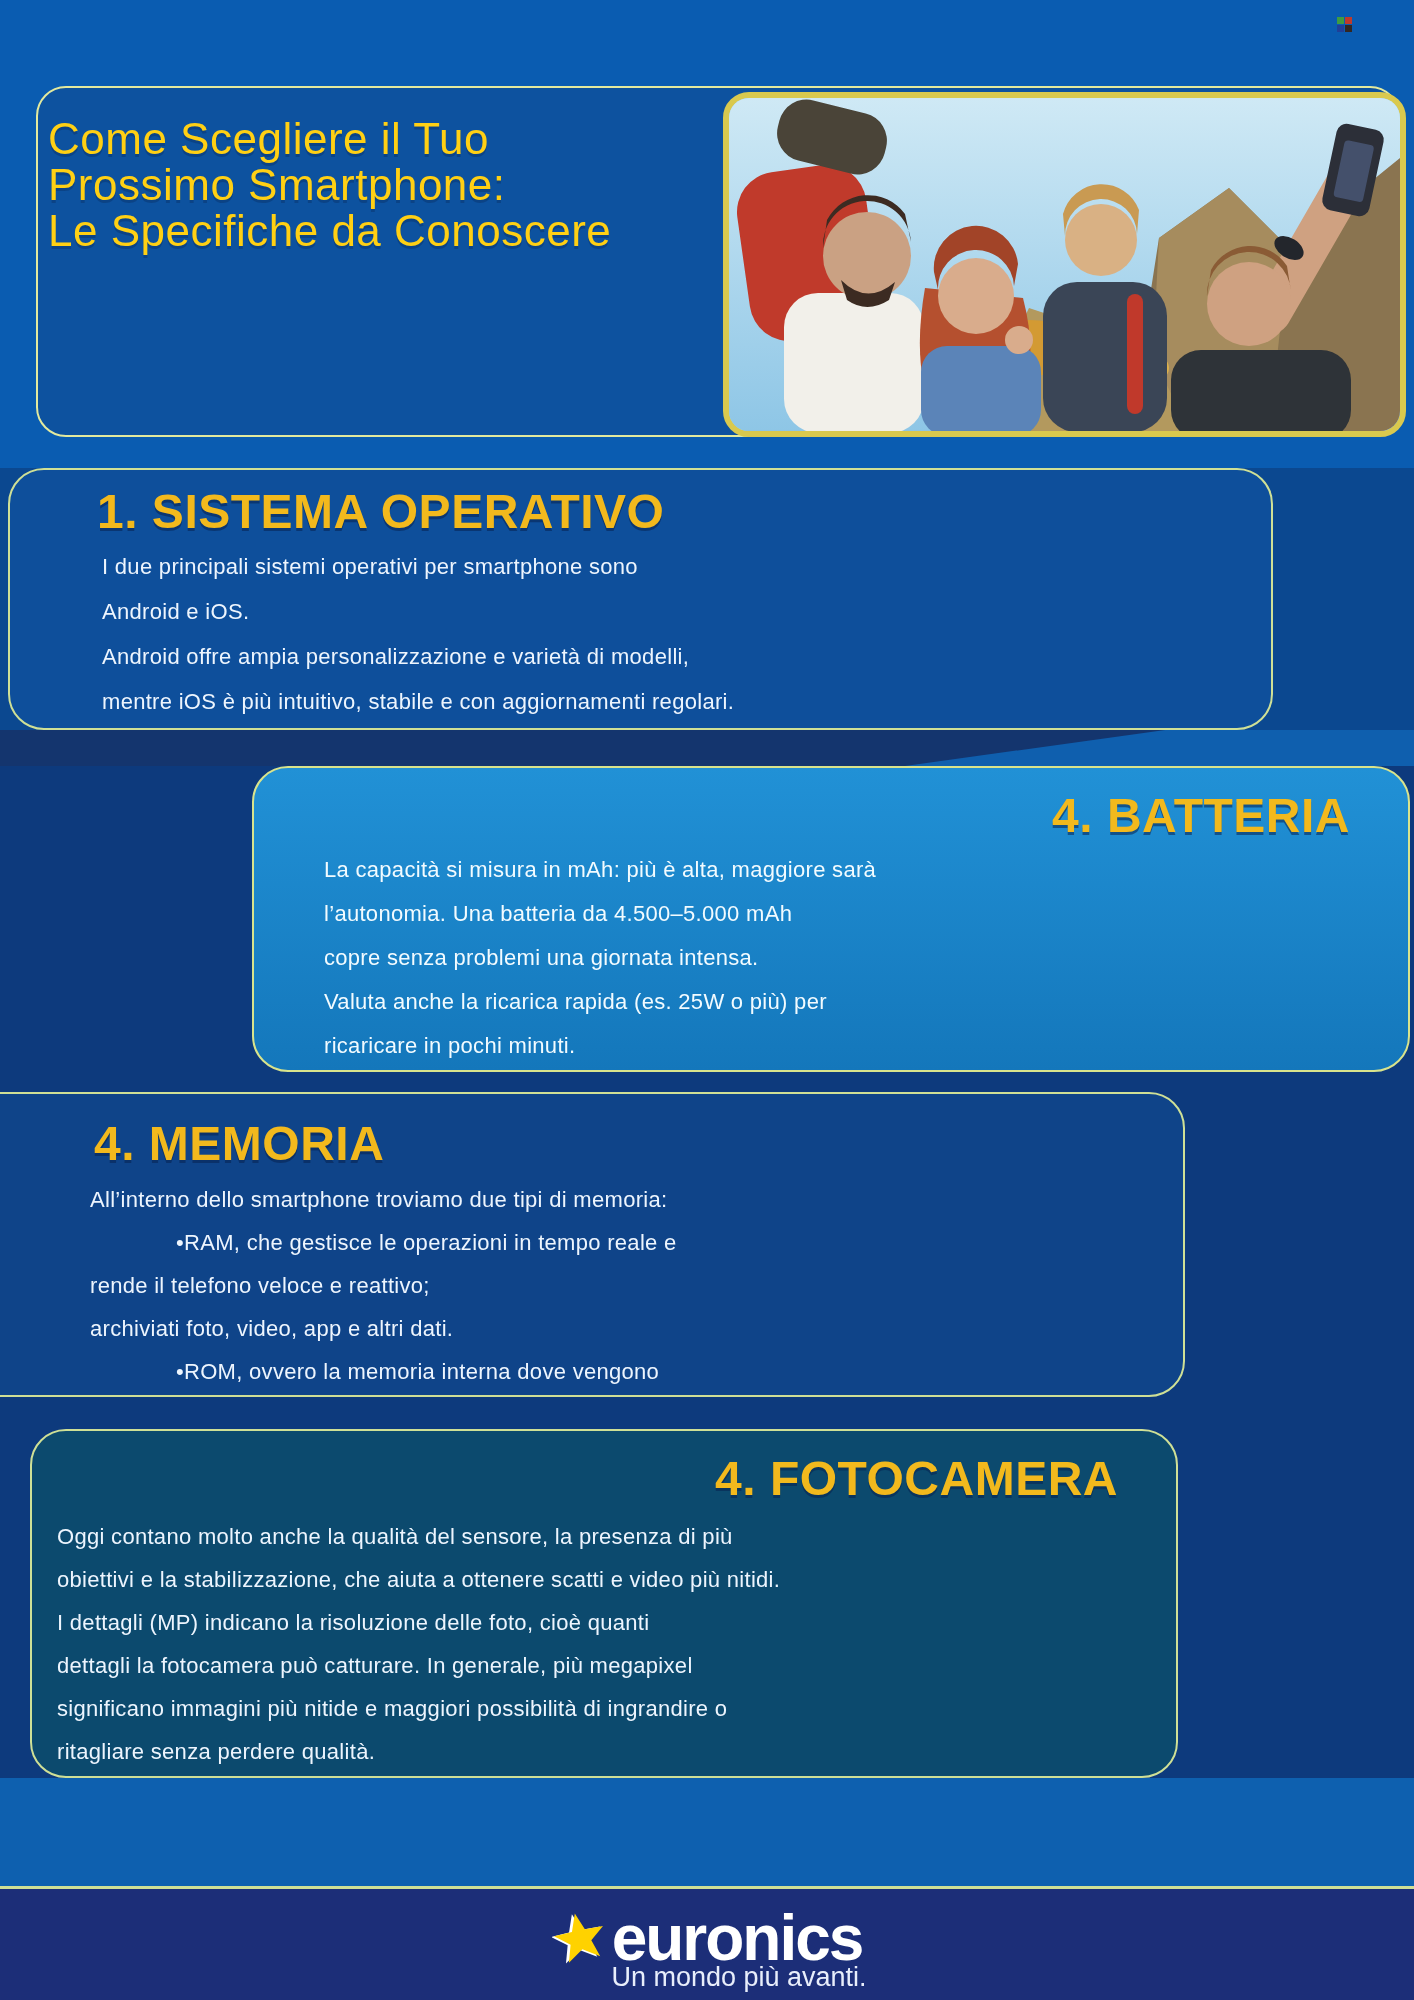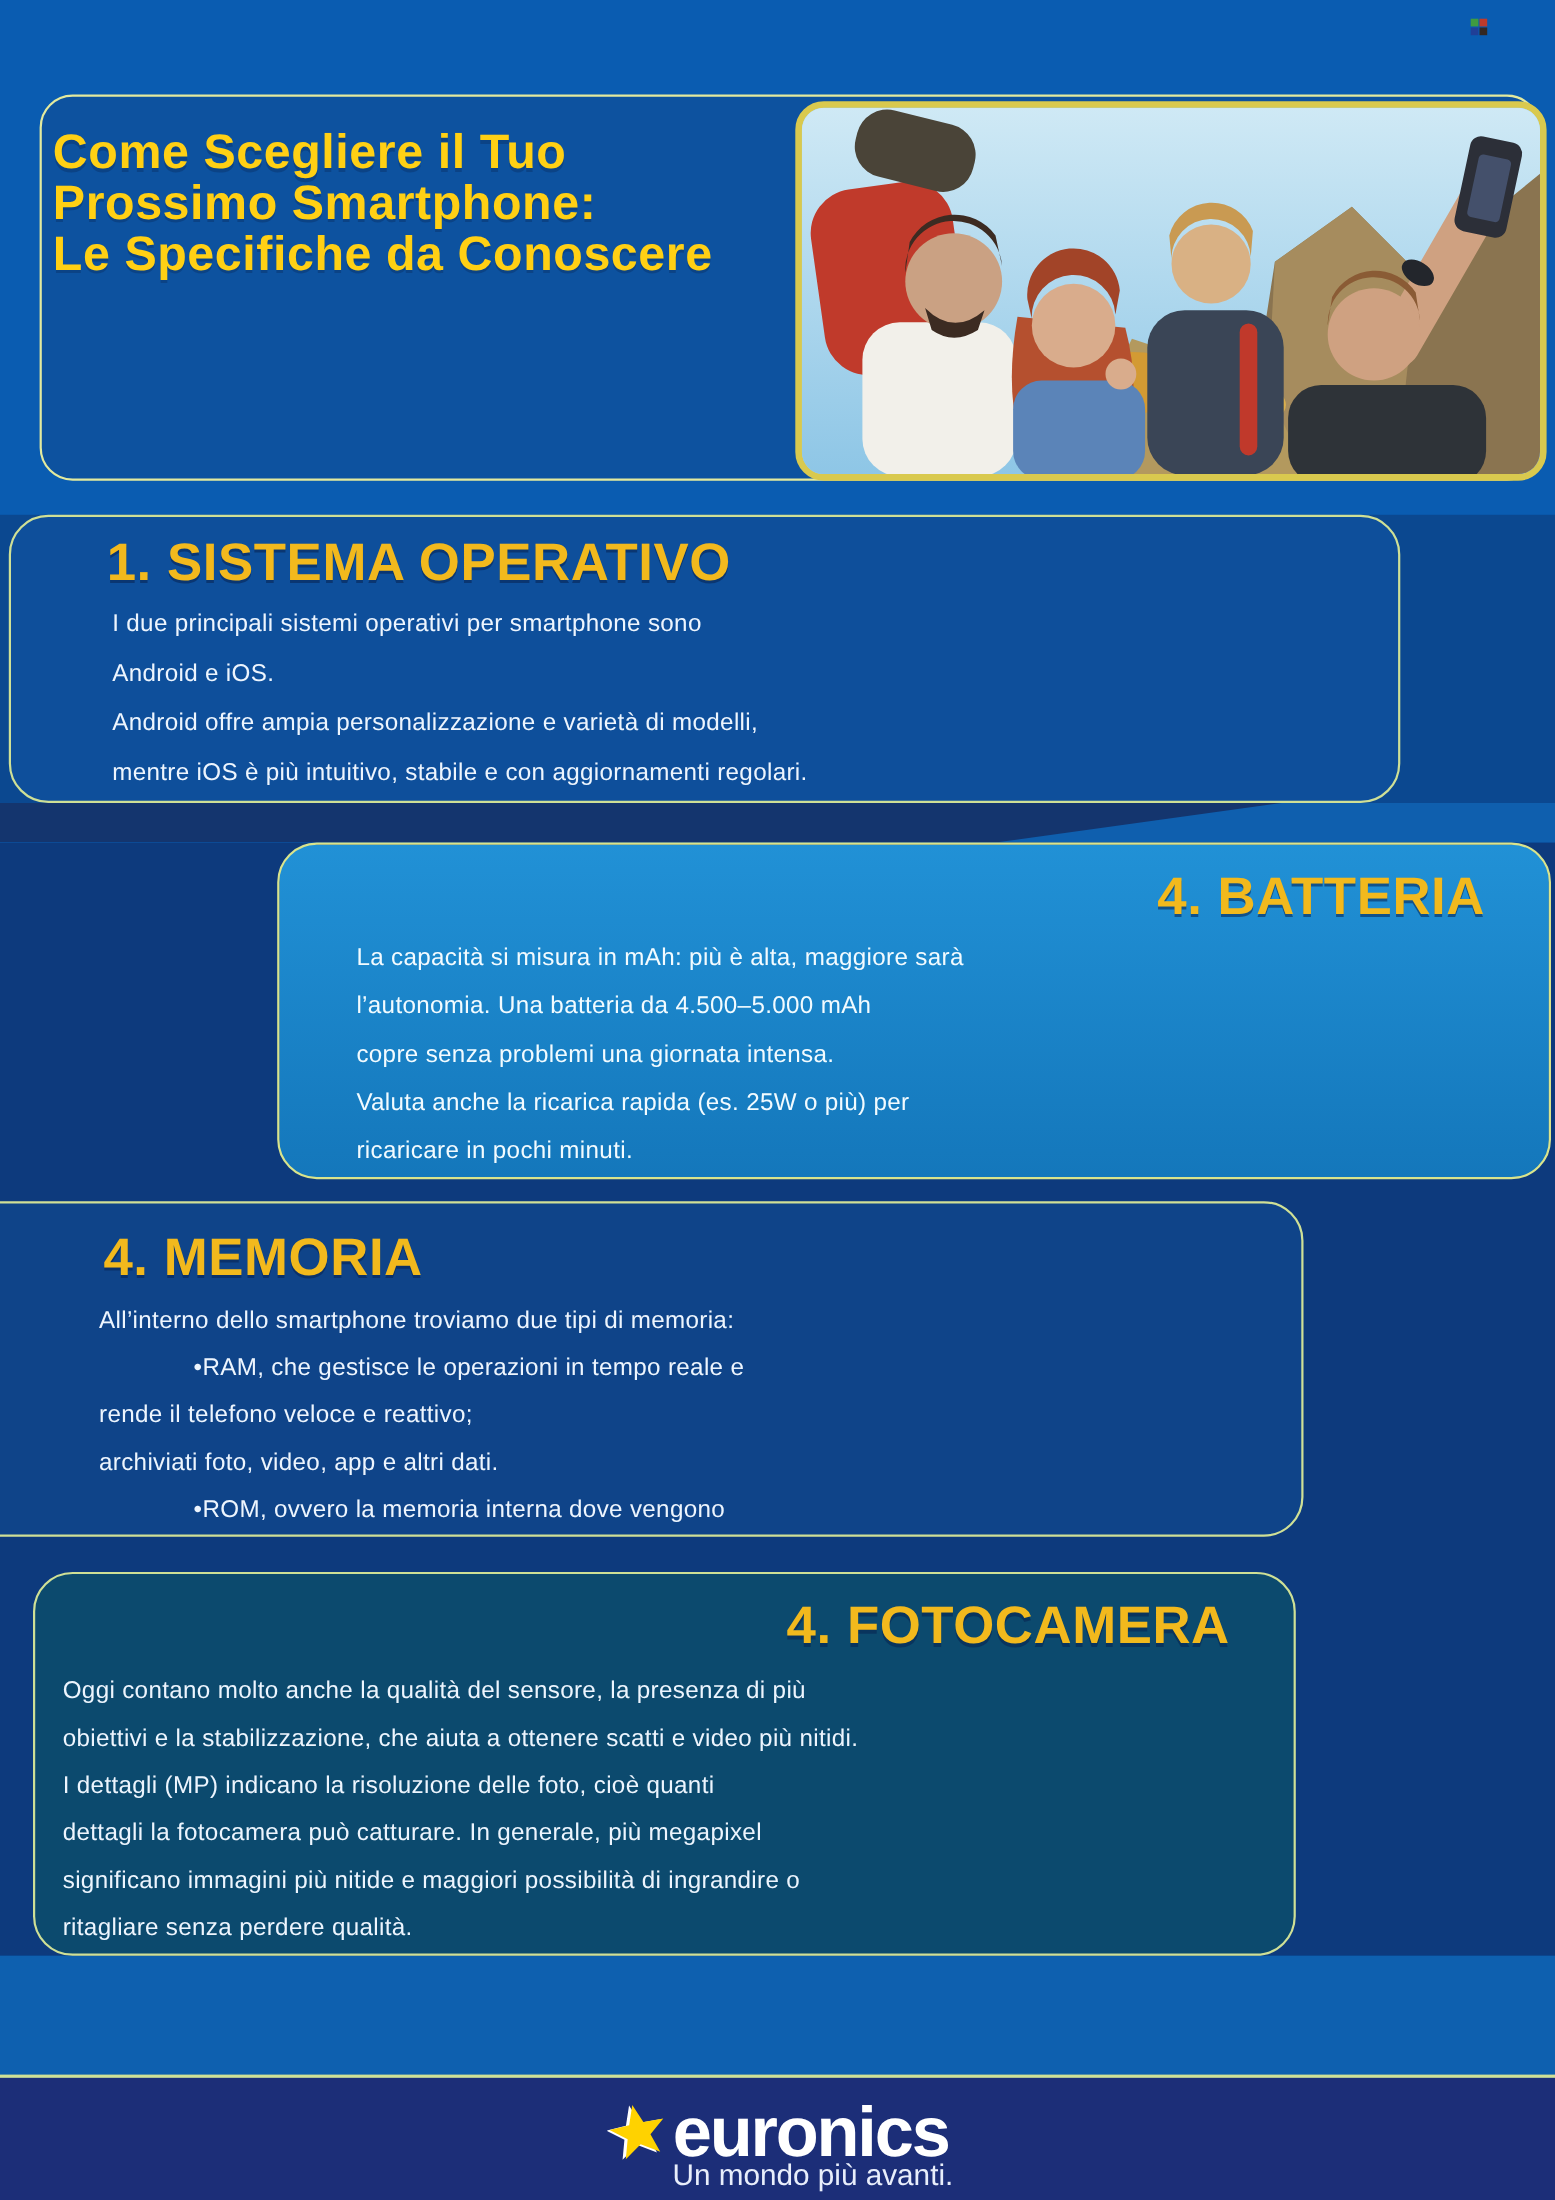--- a/index.html
+++ b/index.html
@@ -13,21 +13,21 @@
   .bg-wedge{left:0;top:730px;width:1414px;height:36px;background:#14356e;
             clip-path:polygon(0 0,82.4% 0,64% 100%,0 100%);}
   .bg-navy{left:0;top:766px;width:1414px;height:1012px;background:#0d3a7d;}
   .bg-footstrip{left:0;top:1778px;width:1414px;height:108px;background:#0e60af;}
   .bg-footer{left:0;top:1889px;width:1414px;height:111px;background:#1c2e78;}
   .divider{left:0;top:1886px;width:1414px;height:3px;background:#cfe096;}
 
   
   .header-panel{left:36px;top:86px;width:1364px;height:351px;background:#0d529f;
                 border:2px solid #e3ea9e;border-radius:30px;box-sizing:border-box;}
-  .title{left:48px;top:116px;width:680px;font-size:44px;font-weight:bold;line-height:46px;
+  .title{left:48px;top:116px;width:680px;font-size:44px;font-weight:normal;line-height:46px;
          color:#ffd014;letter-spacing:.5px;text-shadow:0 3px 0 rgba(8,40,90,.35);}
   .photo{left:723px;top:92px;width:683px;height:345px;border:6px solid #d9c94e;
          border-radius:26px;box-sizing:border-box;overflow:hidden;background:#9fd0ea;}
   .photo svg{display:block;}
   .corner-icon{left:1337px;top:17px;width:15px;height:15px;display:grid;
                grid-template-columns:7px 7px;grid-template-rows:7px 7px;gap:1px;}
   .corner-icon div{width:7px;height:7px;}
 
   
   .panel{box-sizing:border-box;border:2px solid #cfe096;border-radius:36px;}

